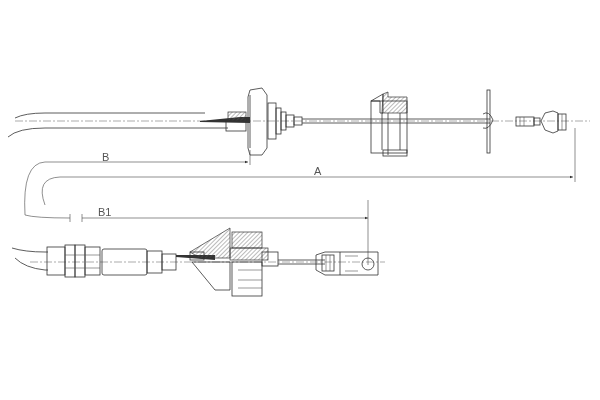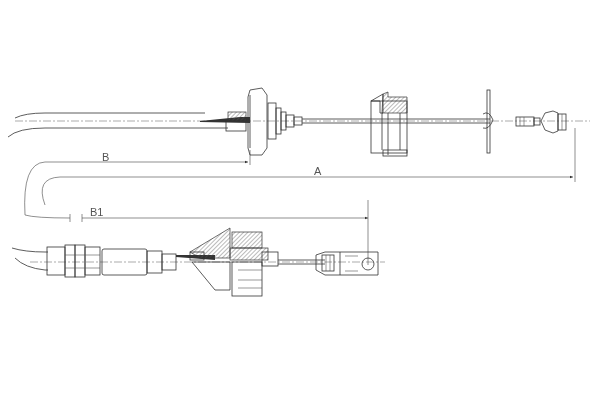--- a/index.html
+++ b/index.html
@@ -138,14 +138,14 @@
     <line class="thin" x1="330" y1="255" x2="330" y2="271"></line>
     <path class="ln" d="M340,252 L378,252 L378,275 L340,275"></path>
     <line class="thin" x1="345" y1="256" x2="358" y2="256"></line>
     <line class="thin" x1="345" y1="271" x2="358" y2="271"></line>
     <circle cx="368" cy="264" r="6" class="ln"></circle>
   </g>
 </svg>
 
 <span class="lbl" style="left:102px;top:151px;">B</span>
 <span class="lbl" style="left:314px;top:165px;">A</span>
-<span class="lbl" style="left:90px;top:206px;">B1</span>
+<span class="lbl" style="left:98px;top:206px;">B1</span>
 </div>
 
 </body></html>

